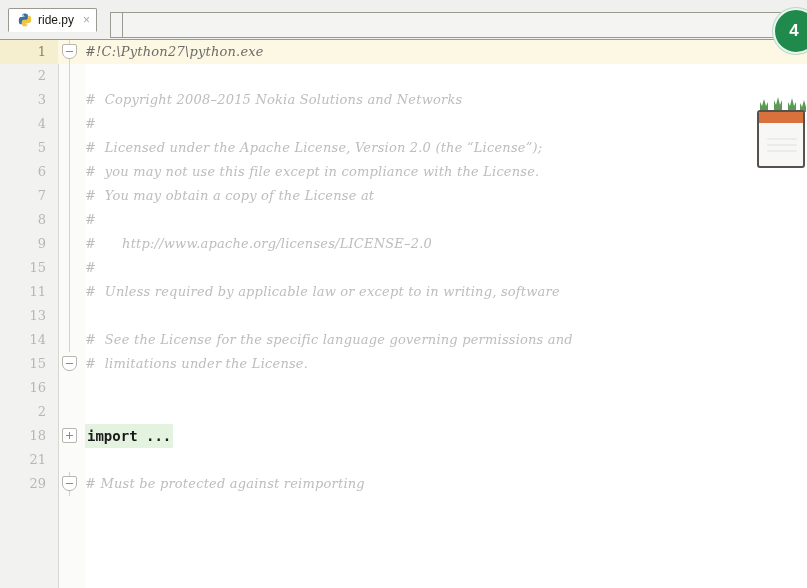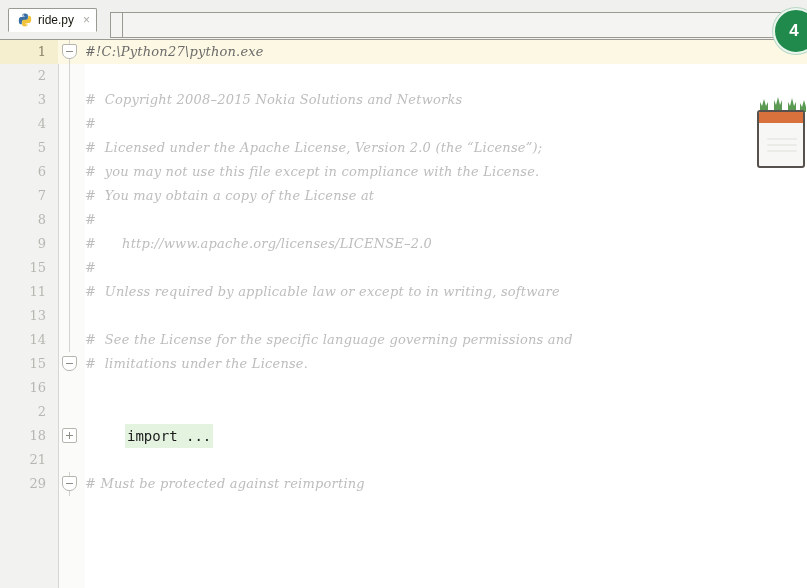--- a/index.html
+++ b/index.html
@@ -152,27 +152,26 @@
     font-family: "DejaVu Serif", serif;
     font-style: italic;
     font-size: 13px;
     color: #bdbdbd;
     letter-spacing: 0.2px;
   }
   .code.shebang { color: #6b6b6b; }
   .code.keyword {
     font-family: "DejaVu Sans Mono", monospace;
     font-style: normal;
-    font-weight: normal;
+    font-weight: bold;
     font-size: 14px;
     color: #1a1a1a;
     background: #e4f3e0;
     letter-spacing: 0;
     padding: 0 2px;
-    margin-left: 40px;
   }
 
   
   .fold {
     position: absolute;
     left: 62px;
     top: 4px;
     width: 15px; height: 15px;
     box-sizing: border-box;
     border: 1px solid #b6b6ae;

